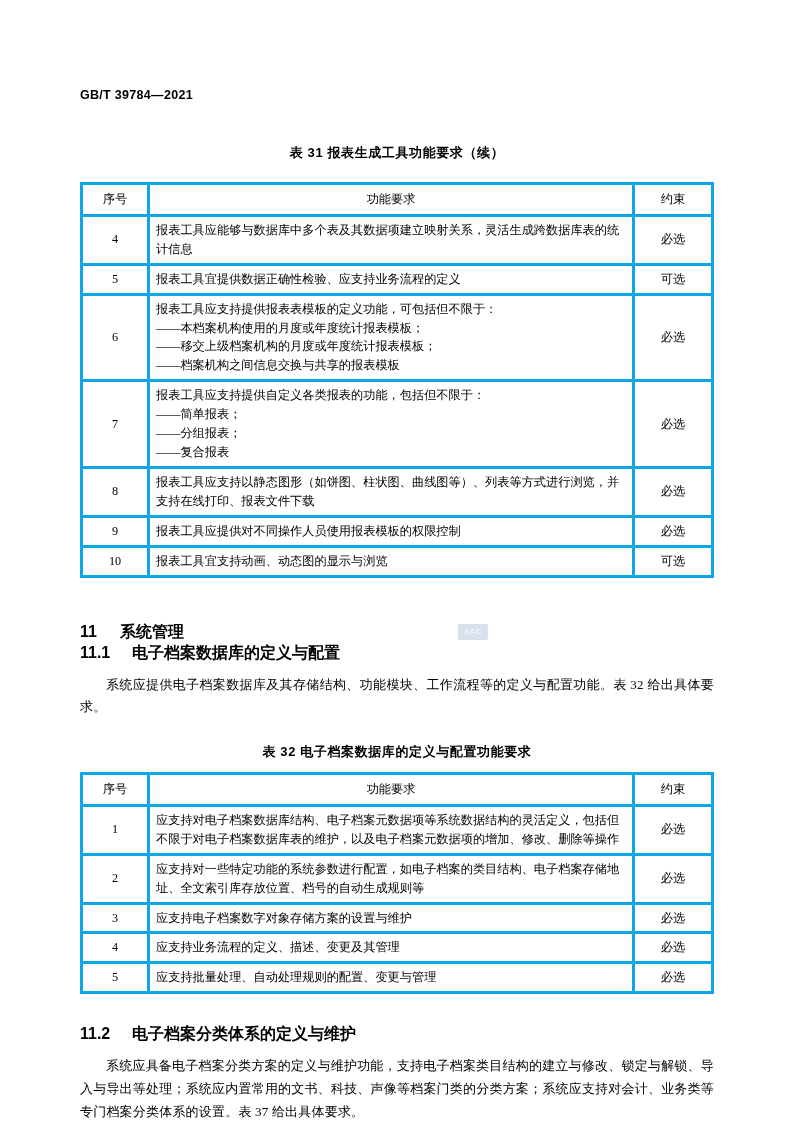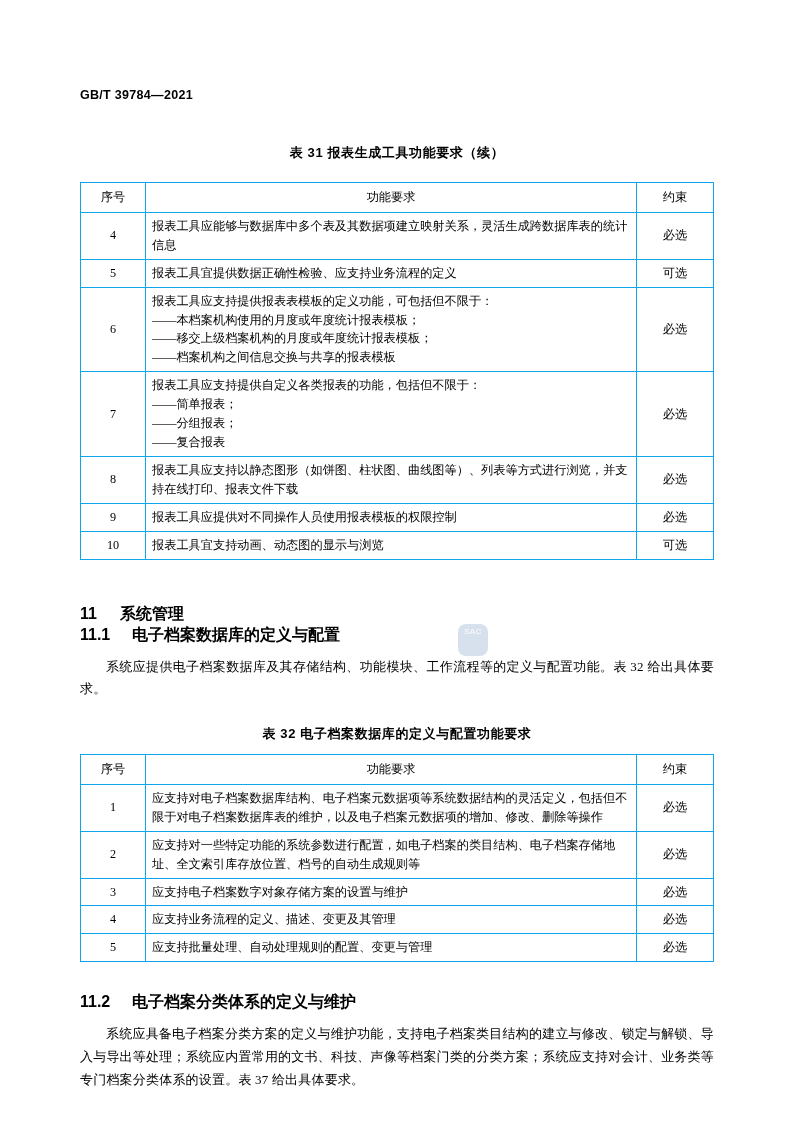--- a/index.html
+++ b/index.html
@@ -40,21 +40,21 @@
   .caption-32 { margin-top: 24px; margin-bottom: 11px; }
 
   table.doc {
     border-collapse: collapse;
     width: 634px;
     table-layout: fixed;
     font-size: 12.2px;
     line-height: 1.55;
   }
   table.doc td, table.doc th {
-    border: 1px solid #0ea5e9;
+    border: 3px solid #0ea5e9;
     padding: 4px 6px;
     vertical-align: middle;
     font-weight: normal;
   }
   table.doc thead td {
     text-align: center;
     padding: 5px 6px;
   }
   .col-no { width: 52px; text-align: center; }
   .col-con { width: 64px; text-align: center; }
@@ -80,23 +80,23 @@
     text-indent: 26px;
     text-align: justify;
     letter-spacing: 0.2px;
   }
 
   .watermark {
     position: absolute;
     left: 458px;
     top: 536px;
     width: 30px;
-    height: 32px;
+    height: 16px;
     background: #cfdcea;
-    border-radius: 8px;
+    border-radius: 1px;
     color: #ffffff;
     font-family: "Liberation Sans", "DejaVu Sans", sans-serif;
     font-size: 8px;
     text-align: center;
     line-height: 16px;
     letter-spacing: 0.5px;
     opacity: 0.85;
   }
 </style>
 </head>

